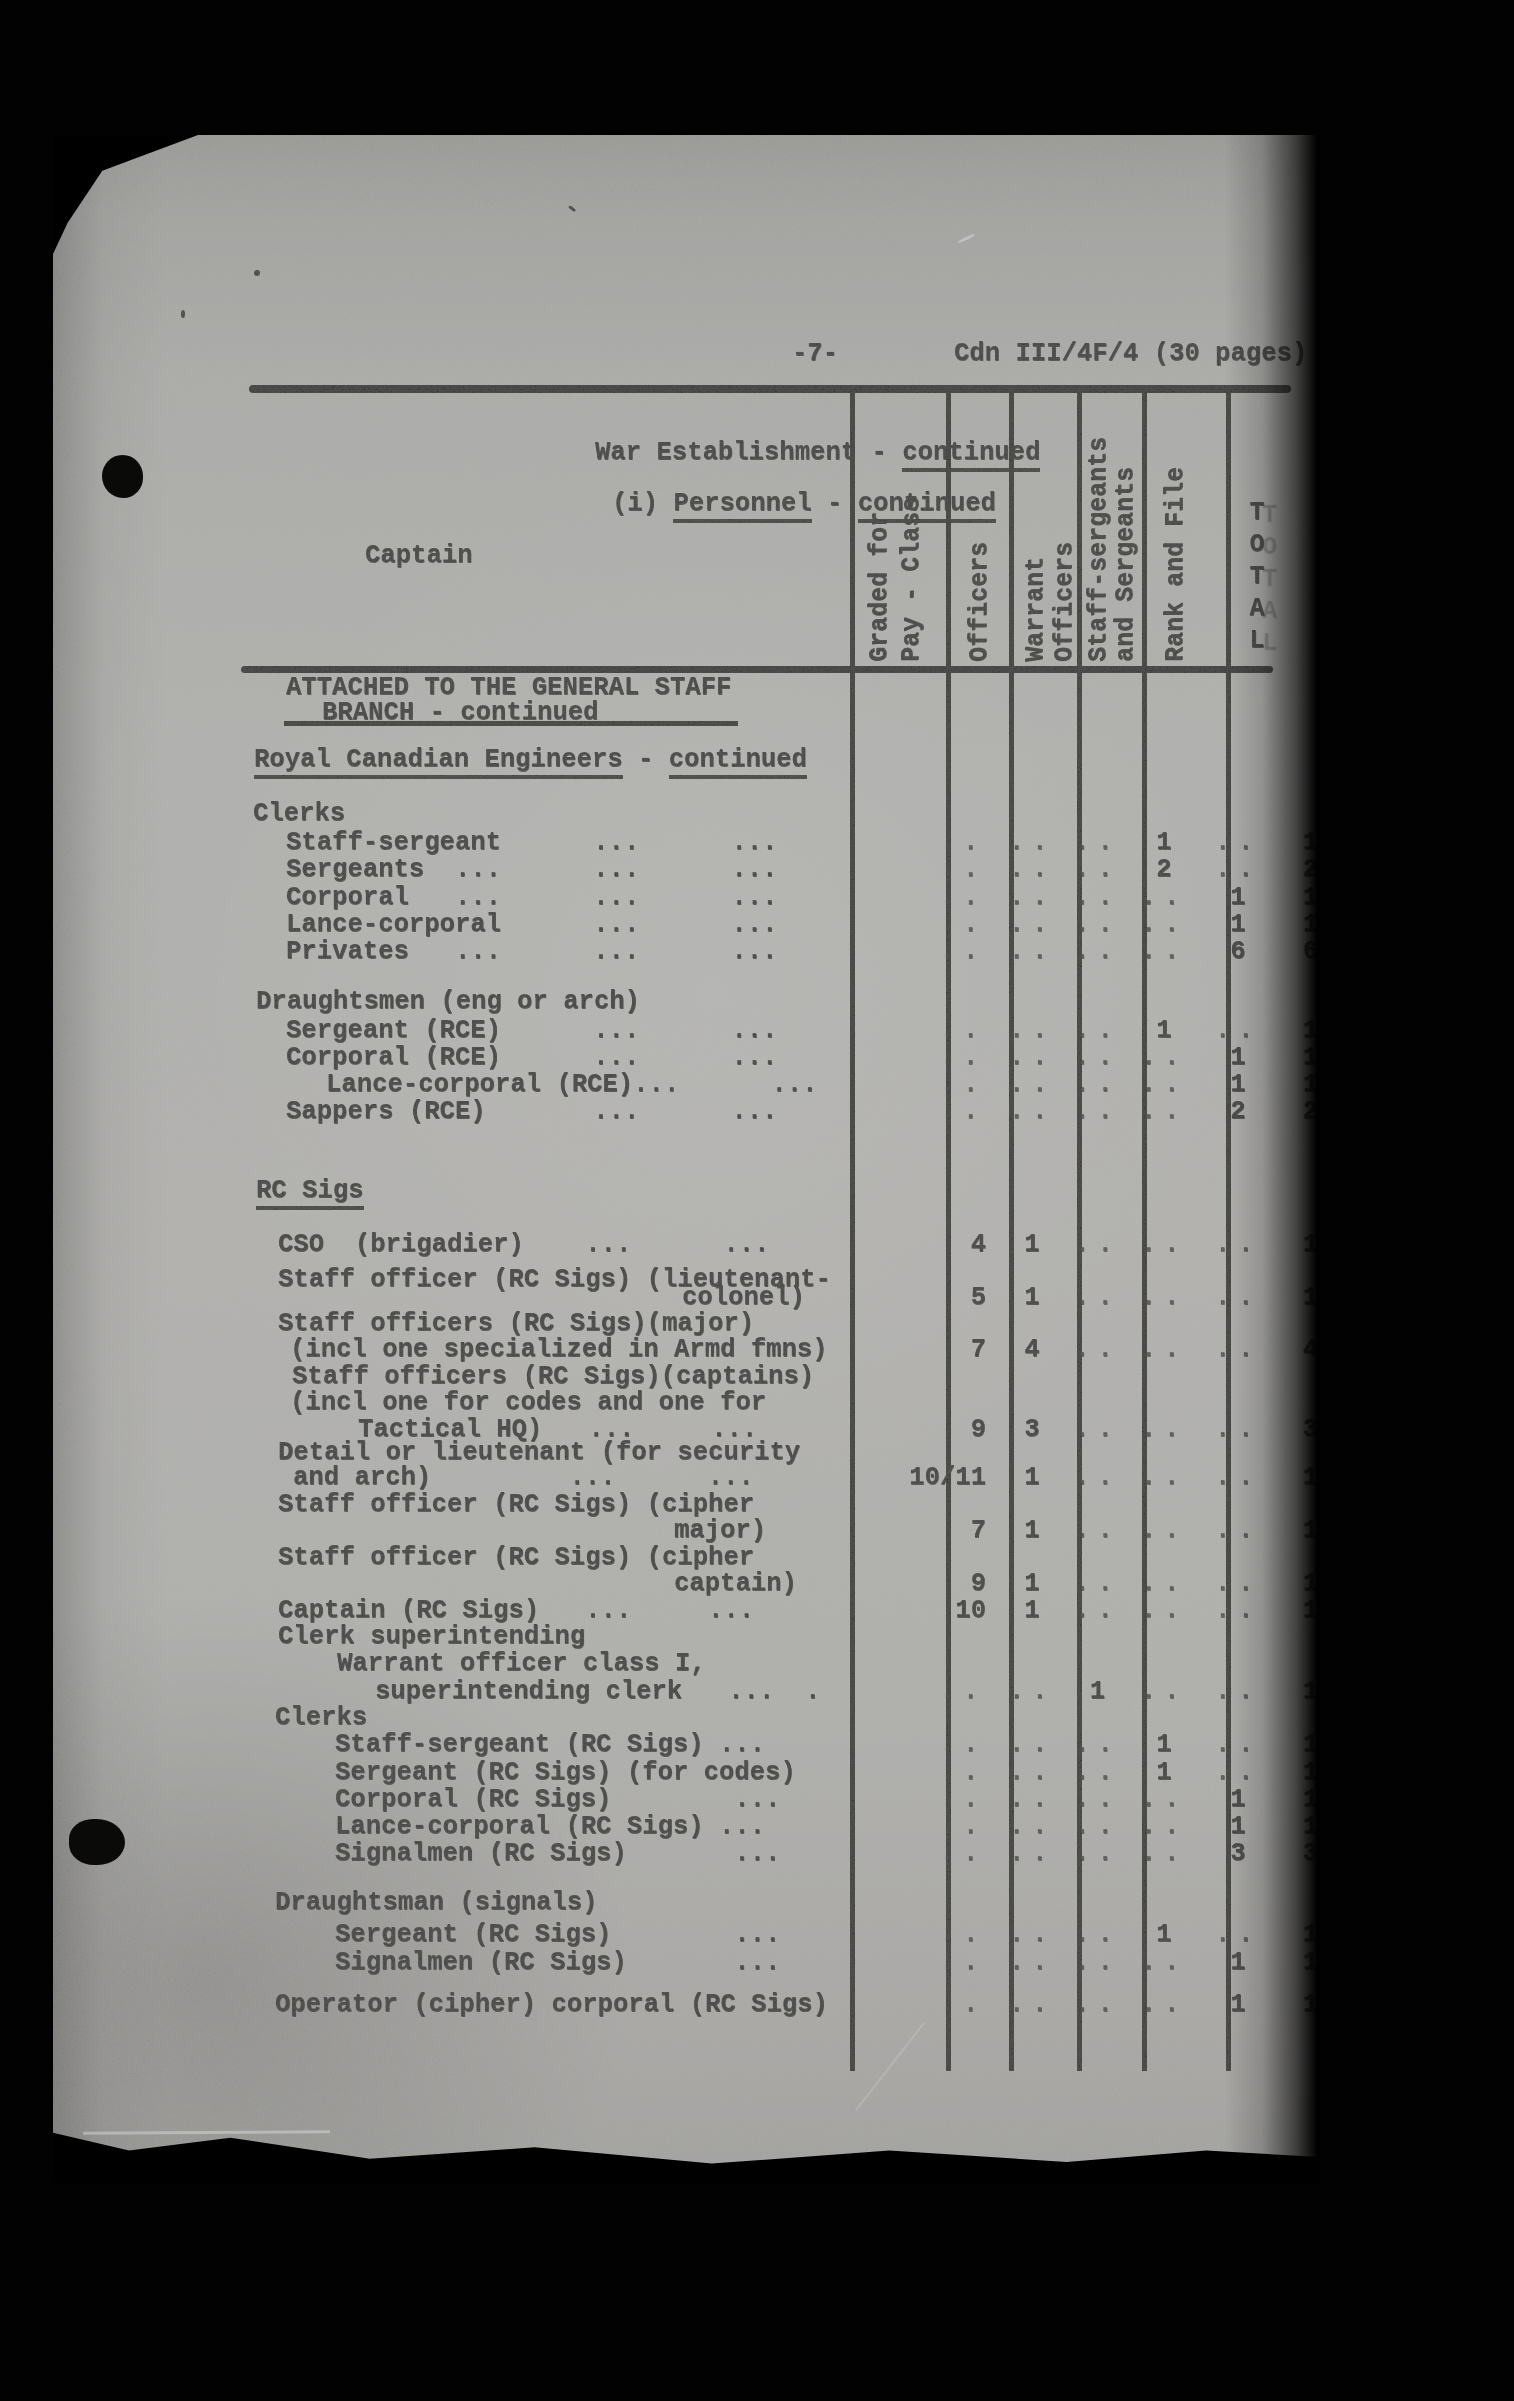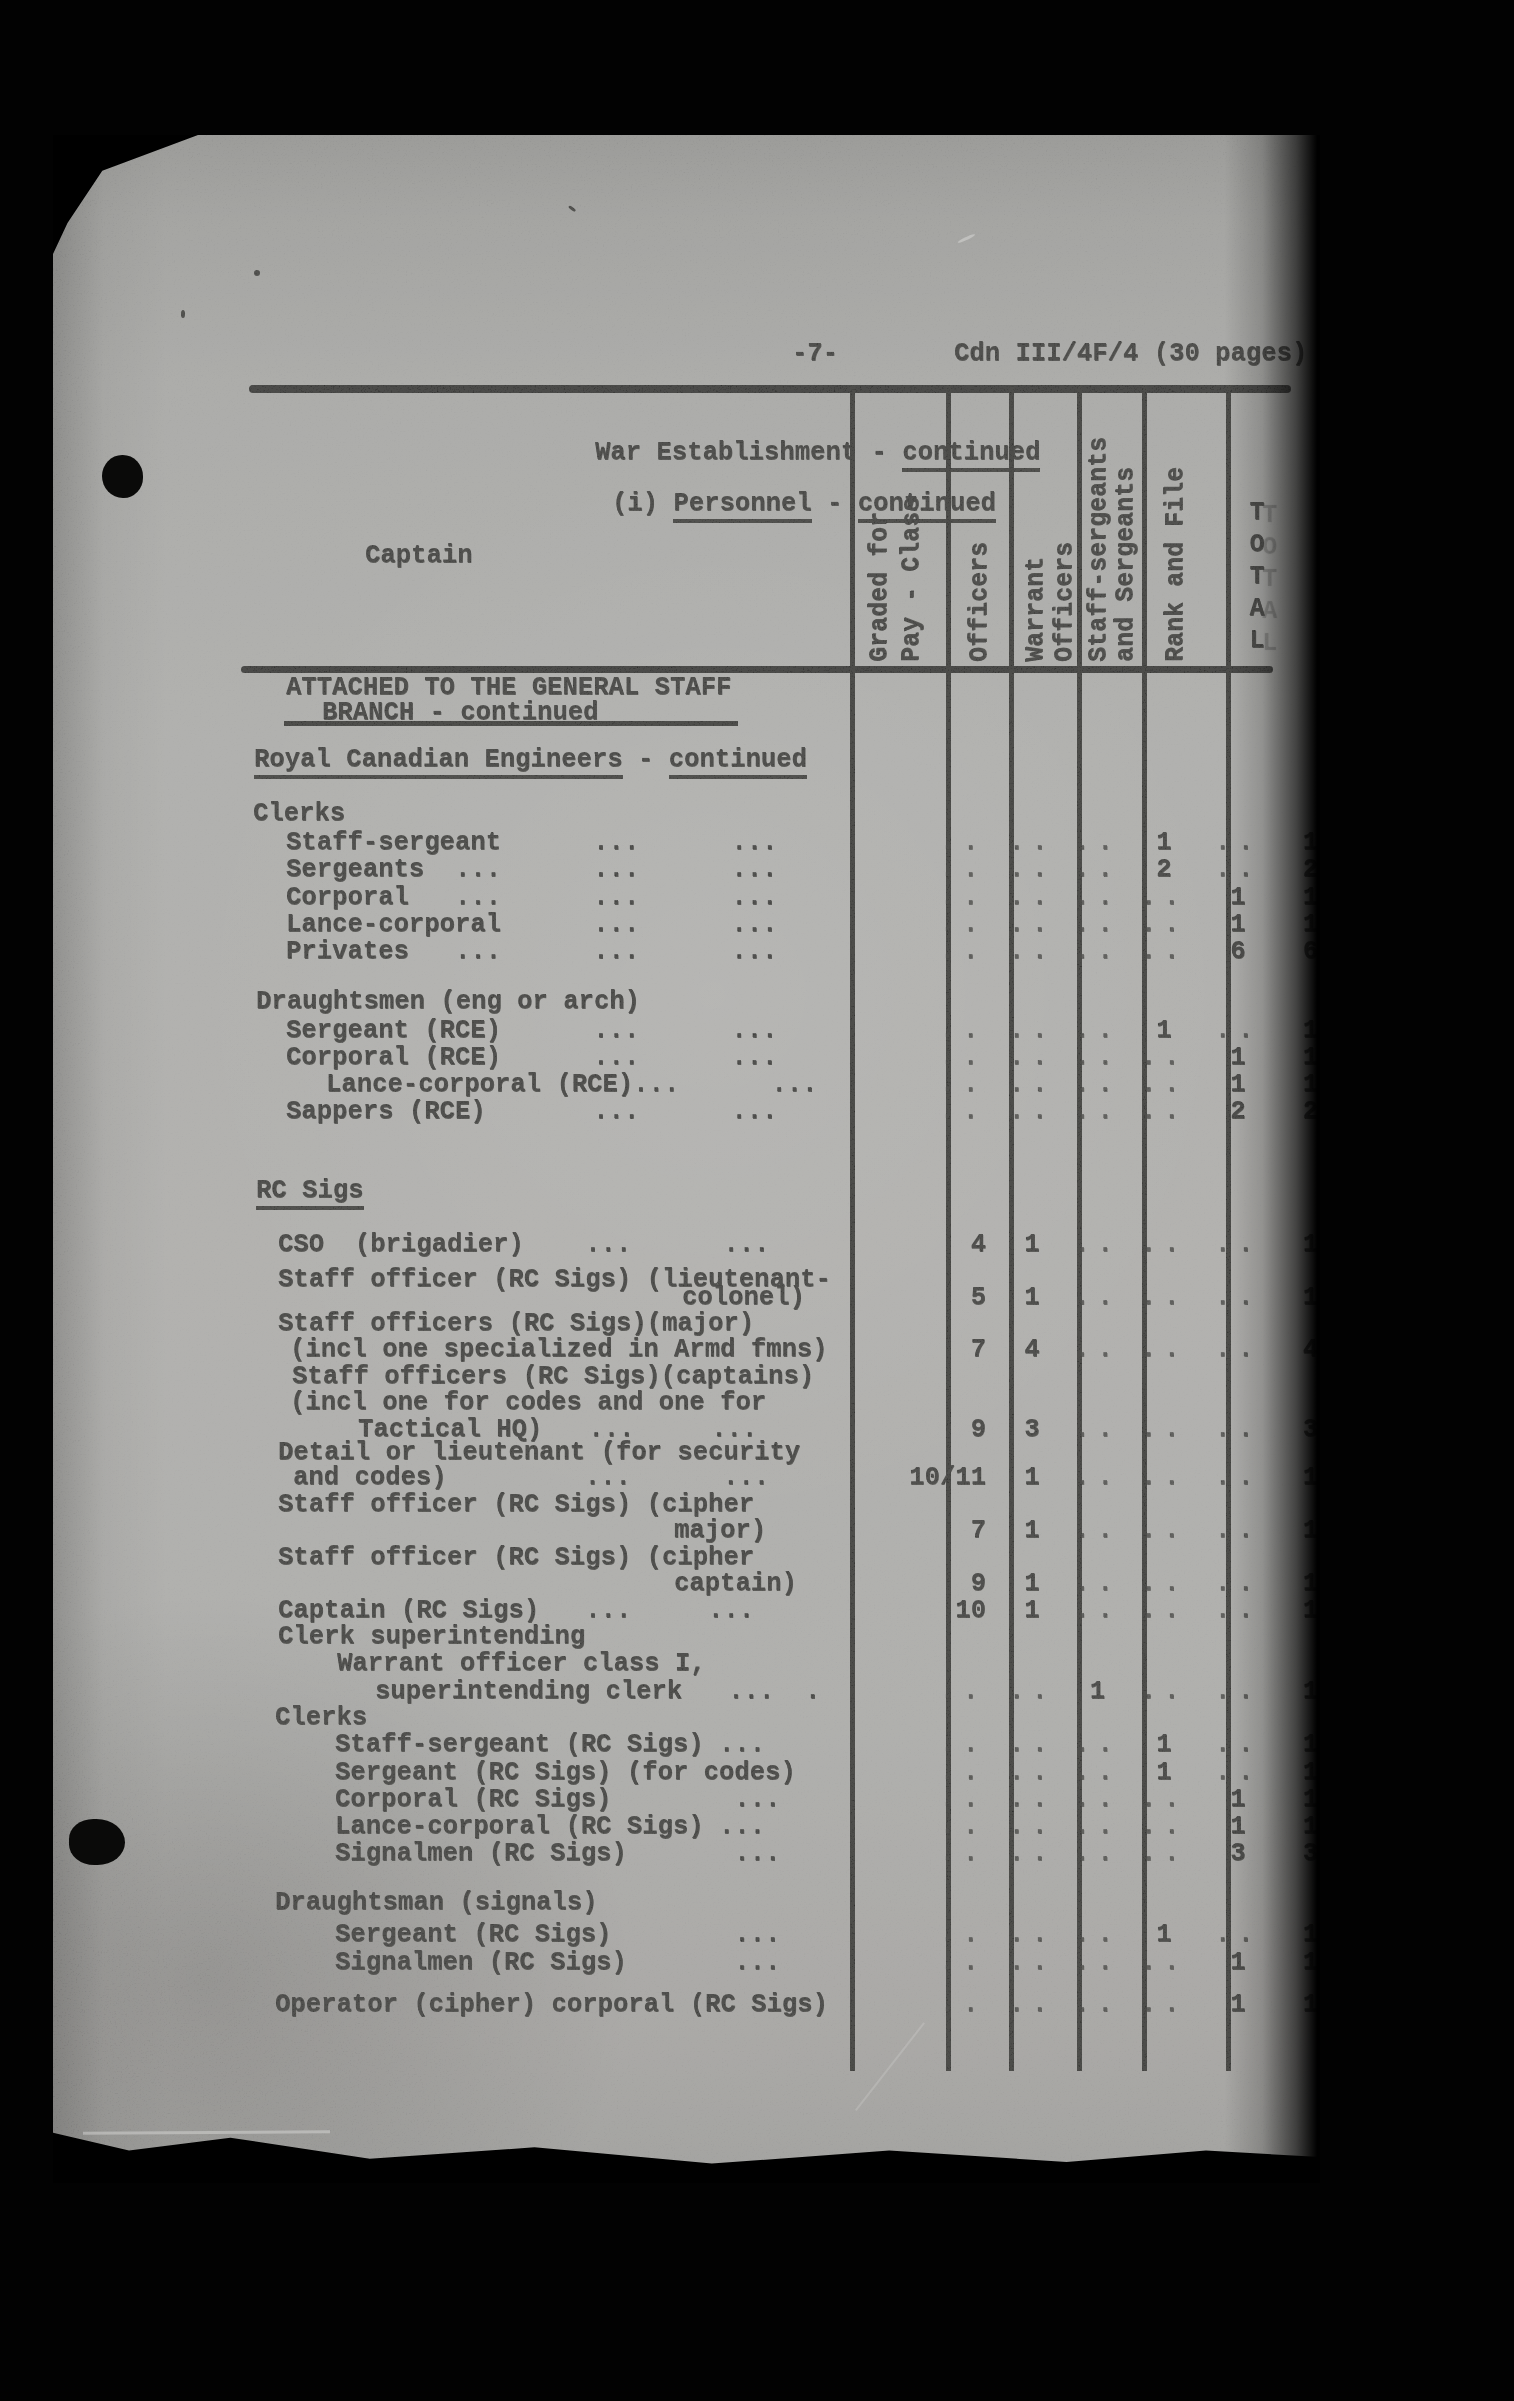--- a/index.html
+++ b/index.html
@@ -239,21 +239,21 @@
           <div class="cell c-off">3</div>
           <div class="cell c-wo dots-cell">..</div>
           <div class="cell c-ss dots-cell">..</div>
           <div class="cell c-rf dots-cell">..</div>
           <div class="cell c-tot">3</div>
         </div>
         <div class="t-row" style="top: 1305px;">
           <div class="txt" style="left: 225px; top: 0px;"><span>Detail or lieutenant (for security</span></div>
         </div>
         <div class="t-row" style="top: 1330px;">
-          <div class="txt" style="left: 240px; top: 0px;"><span>and codes)         ...      ...</span></div>
+          <div class="txt" style="left: 240px; top: 0px;"><span>and arch)         ...      ...</span></div>
           <div class="cell c-gp">10/11</div>
           <div class="cell c-off">1</div>
           <div class="cell c-wo dots-cell">..</div>
           <div class="cell c-ss dots-cell">..</div>
           <div class="cell c-rf dots-cell">..</div>
           <div class="cell c-tot">1</div>
         </div>
         <div class="t-row" style="top: 1357px;">
           <div class="txt" style="left: 225px; top: 0px;"><span>Staff officer (RC Sigs) (cipher</span></div>
         </div>

